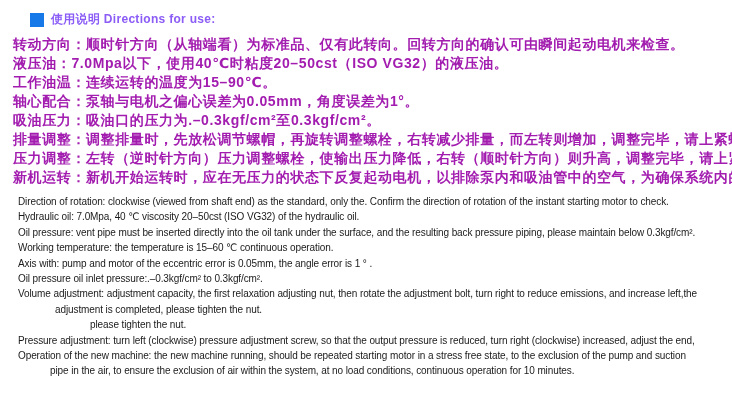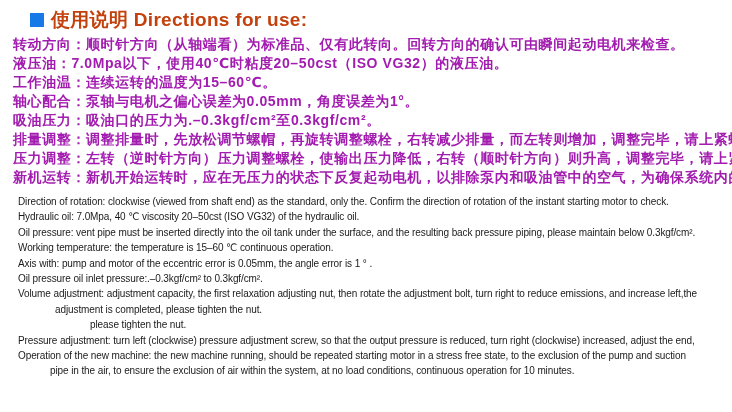--- a/index.html
+++ b/index.html
@@ -19,23 +19,23 @@
     padding: 9px 0 0 30px;
     height: 30px;
   }
   .bullet {
     width: 14px;
     height: 14px;
     background: #1778e8;
     flex: 0 0 auto;
   }
   .header-title {
-    font-size: 19px;
+    font-size: 12px;
     font-weight: bold;
-    color: #c2410c;
+    color: #8b5cf6;
     letter-spacing: 0.3px;
     white-space: nowrap;
   }
   .zh-block {
     margin-top: 5px;
     padding-left: 13px;
   }
   .zh-line {
     font-size: 14px;
     font-weight: bold;
@@ -67,21 +67,21 @@
 <div class="page">
 
   <div class="header">
     <span class="bullet"></span>
     <span class="header-title">使用说明 Directions for use:</span>
   </div>
 
   <div class="zh-block">
     <div class="zh-line">转动方向：顺时针方向（从轴端看）为标准品、仅有此转向。回转方向的确认可由瞬间起动电机来检查。</div>
     <div class="zh-line">液压油：7.0Mpa以下，使用40℃时粘度20–50cst（ISO VG32）的液压油。</div>
-    <div class="zh-line">工作油温：连续运转的温度为15–60℃。</div>
+    <div class="zh-line">工作油温：连续运转的温度为15–90℃。</div>
     <div class="zh-line">轴心配合：泵轴与电机之偏心误差为0.05mm，角度误差为1°。</div>
     <div class="zh-line">吸油压力：吸油口的压力为.–0.3kgf/cm²至0.3kgf/cm²。</div>
     <div class="zh-line">排量调整：调整排量时，先放松调节螺帽，再旋转调整螺栓，右转减少排量，而左转则增加，调整完毕，请上紧螺帽。</div>
     <div class="zh-line">压力调整：左转（逆时针方向）压力调整螺栓，使输出压力降低，右转（顺时针方向）则升高，调整完毕，请上紧螺帽。</div>
     <div class="zh-line">新机运转：新机开始运转时，应在无压力的状态下反复起动电机，以排除泵内和吸油管中的空气，为确保系统内的空气排除，可</div>
   </div>
 
   <div class="en-block">
     <div class="en-line">Direction of rotation: clockwise (viewed from shaft end) as the standard, only the. Confirm the direction of rotation of  the instant starting motor to check.</div>
     <div class="en-line">Hydraulic oil: 7.0Mpa, 40 ℃ viscosity 20–50cst (ISO VG32) of the hydraulic oil.</div>

